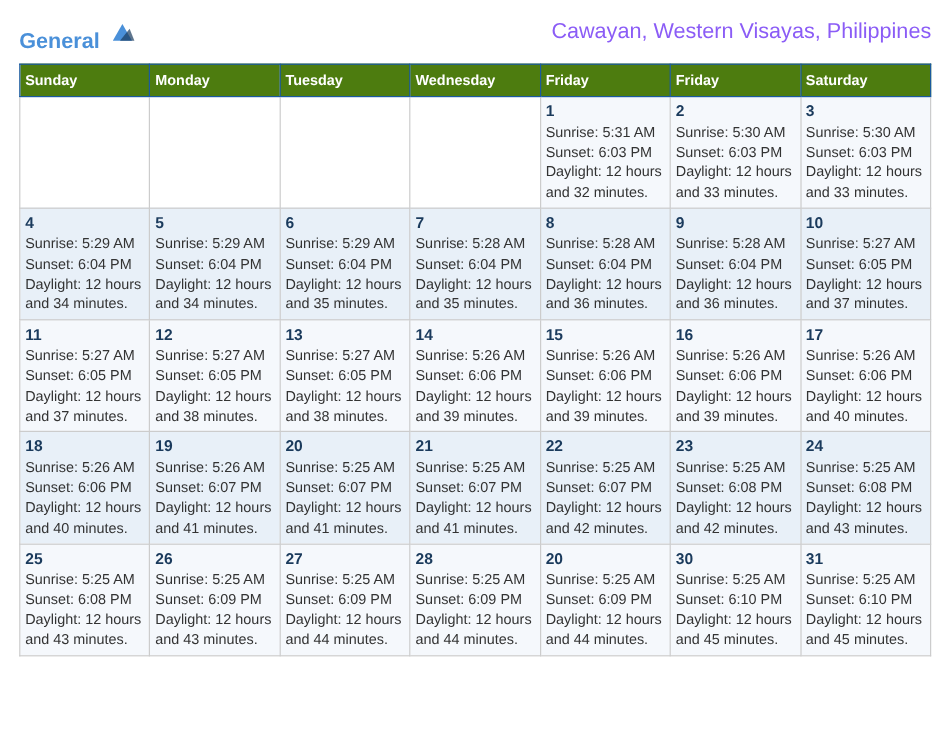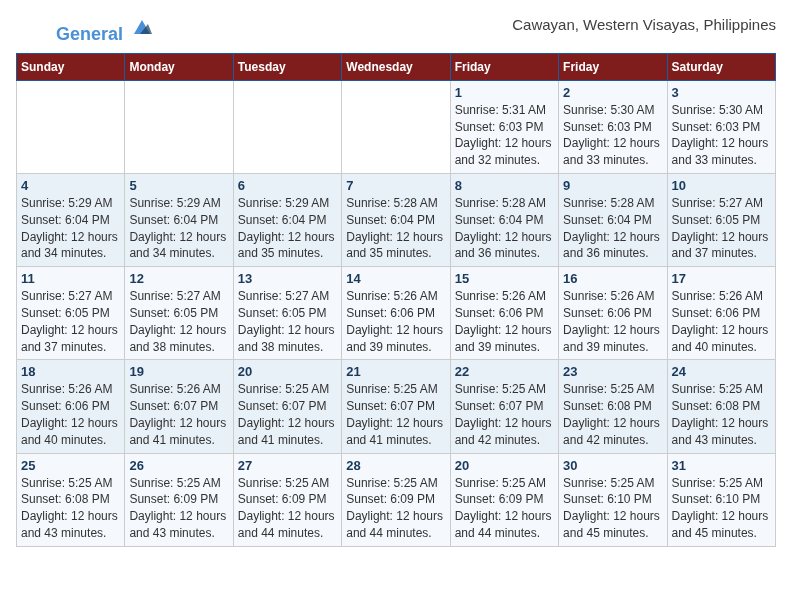--- a/index.html
+++ b/index.html
@@ -18,49 +18,48 @@
     }
     .logo {
       display: flex;
       align-items: center;
     }
     .logo-text {
       font-size: 18px;
       font-weight: bold;
       color: #1a3a5c;
       line-height: 1.1;
-      margin-left: 40px;
     }
     .logo-text span {
       color: #4a90d9;
     }
     .logo-icon {
       width: 24px;
       height: 24px;
       margin-left: 2px;
     }
     .title-area {
       text-align: right;
     }
     .month-title {
       font-size: 36px;
       font-weight: bold;
       color: #1a3a5c;
     }
     .location-title {
-      font-size: 15px;
-      color: #404040;
+      font-size: 18px;
+      color: #8b5cf6;
     }
     table {
       width: 100%;
       border-collapse: collapse;
       font-size: 11px;
     }
     thead tr th {
-      background-color: #7f1d1d;
+      background-color: #4d7c0f;
       color: #fff;
       padding: 6px 4px;
       text-align: left;
       font-size: 12px;
       font-weight: bold;
       border: 1px solid #1a5a9e;
     }
     tbody tr td {
       border: 1px solid #ccc;
       vertical-align: top;

